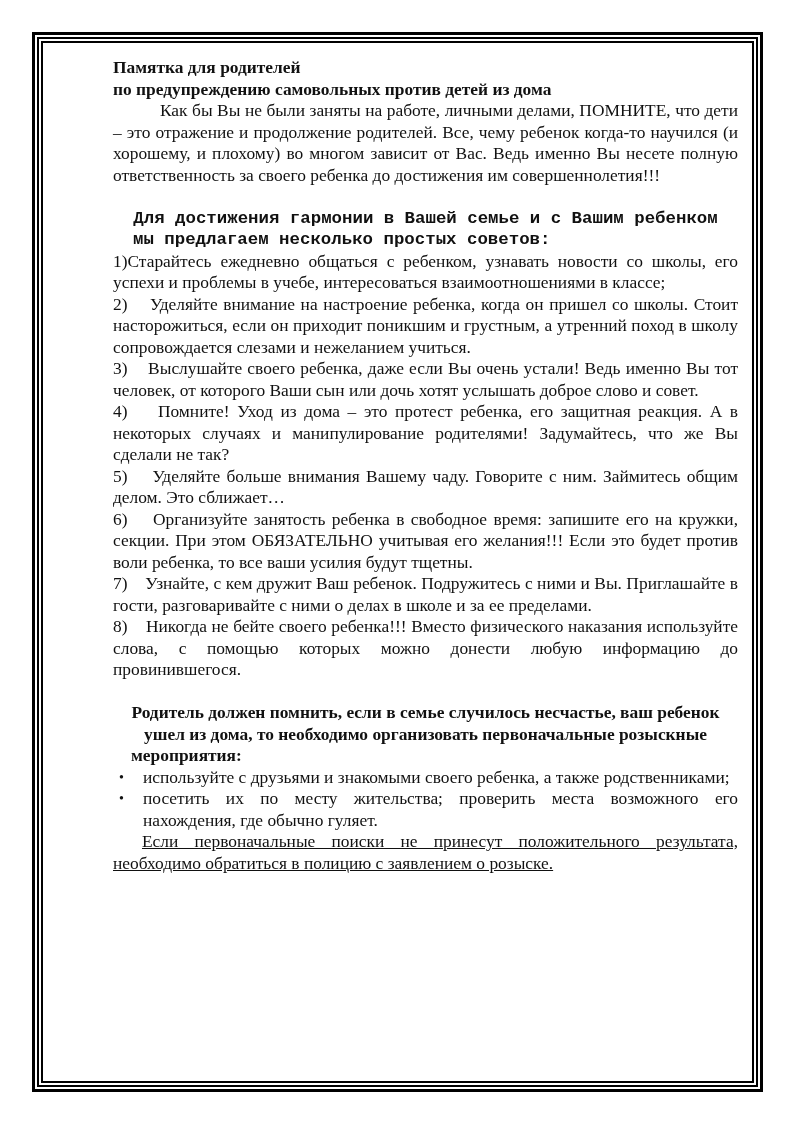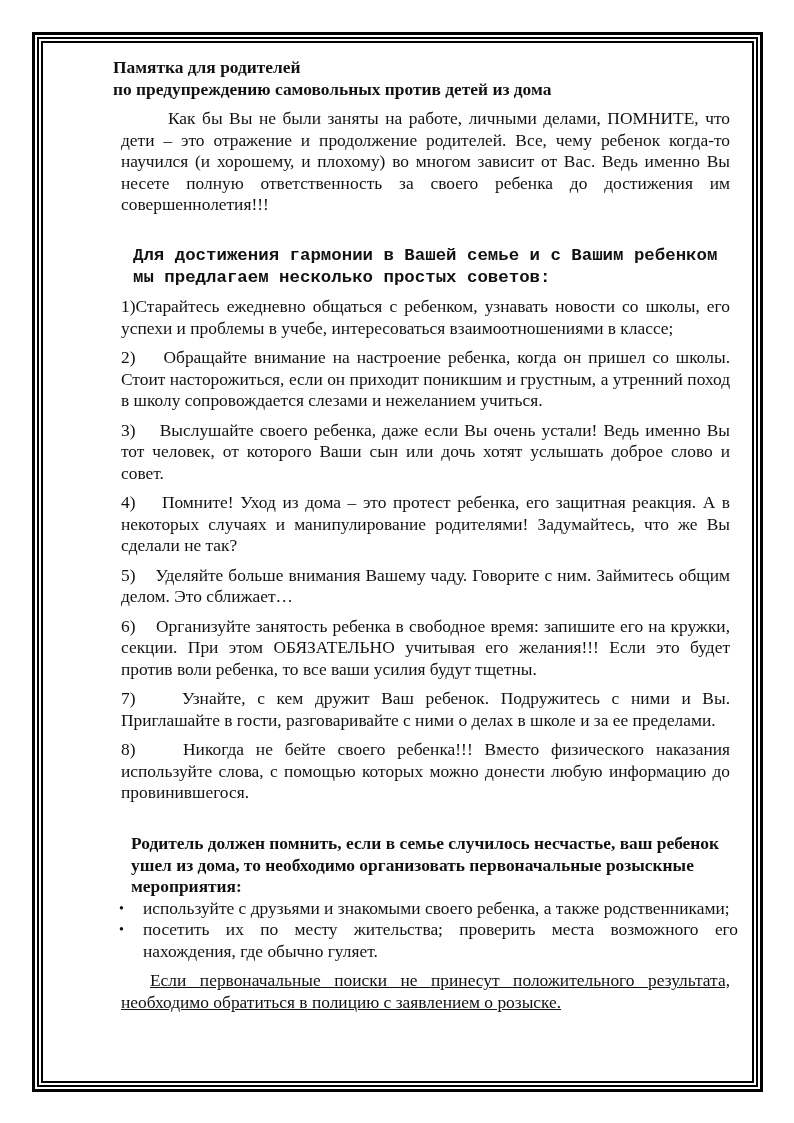--- a/index.html
+++ b/index.html
@@ -14,22 +14,22 @@
   }
   .frame-inner {
     position:absolute; left:41px; top:41px; width:713px; height:1042px;
     border:2px solid #000; box-sizing:border-box;
   }
   .content {
     position:absolute; left:113px; top:57px; width:625px;
     font-family:"Liberation Serif", "DejaVu Serif", serif;
     font-size:17.4px; line-height:21.5px; color:#111;
   }
-  .heading { font-weight:bold; text-align:left; margin:0; }
-  p { margin:8px; text-align:justify; text-align-last:left; }
+  .heading { font-weight:bold; text-align:center; margin:0; }
+  p { margin:0; text-align:justify; text-align-last:left; }
   .indent { text-indent:47px; }
   .indent-small { text-indent:29px;text-decoration:underline; }
   .gap { height:21.5px; }
   ul.bullets { list-style:none; margin:0; padding:0; }
   ul.bullets li { position:relative; padding-left:30px; text-align:justify; text-align-last:left; }
   ul.bullets li .bullet {
     position:absolute; left:6px; top:0; font-size:14px;
   }
 </style>
 </head>
@@ -43,21 +43,21 @@
   <p class="heading">Памятка для родителей</p>
   <p class="heading">по предупреждению самовольных против детей из дома</p>
   <p class="indent">Как бы Вы не были заняты на работе, личными делами, ПОМНИТЕ, что дети – это отражение и продолжение родителей. Все, чему  ребенок когда-то научился (и хорошему, и плохому) во многом зависит от Вас. Ведь именно Вы несете полную ответственность за своего ребенка до достижения им совершеннолетия!!!</p>
 
   <div class="gap"></div>
 
   <p class="heading" style="padding:0 20px;font-family:Liberation Mono, monospace;">Для достижения гармонии в Вашей семье и с Вашим ребенком мы предлагаем несколько простых советов:</p>
 
   <div>
     <p><span>1)</span><span>Старайтесь ежедневно общаться с ребенком, узнавать новости со школы, его успехи и проблемы в учебе, интересоваться взаимоотношениями в классе;</span></p>
-    <p><span>2)</span>&nbsp;&nbsp;&nbsp;&nbsp;<span>Обращайте внимание на настроение ребенка, когда он пришел со школы. Стоит насторожиться, если он приходит поникшим и грустным, а утренний поход в школу сопровождается слезами и нежеланием учиться.</span></p>
+    <p><span>2)</span>&nbsp;&nbsp;&nbsp;&nbsp;<span>Уделяйте внимание на настроение ребенка, когда он пришел со школы. Стоит насторожиться, если он приходит поникшим и грустным, а утренний поход в школу сопровождается слезами и нежеланием учиться.</span></p>
     <p><span>3)</span>&nbsp;&nbsp;&nbsp;&nbsp;<span>Выслушайте своего ребенка, даже если Вы очень устали! Ведь именно Вы тот человек, от которого Ваши сын или дочь хотят услышать доброе слово и совет.</span></p>
     <p><span>4)</span>&nbsp;&nbsp;&nbsp;&nbsp;<span>Помните! Уход из дома – это протест ребенка, его защитная реакция. А в некоторых случаях и манипулирование родителями! Задумайтесь, что же Вы сделали не так?</span></p>
     <p><span>5)</span>&nbsp;&nbsp;&nbsp;&nbsp;<span>Уделяйте больше внимания Вашему чаду. Говорите с ним. Займитесь общим делом. Это сближает…</span></p>
     <p><span>6)</span>&nbsp;&nbsp;&nbsp;&nbsp;<span>Организуйте занятость ребенка в свободное время: запишите его на кружки, секции. При этом ОБЯЗАТЕЛЬНО учитывая его желания!!! Если это будет против воли ребенка, то все ваши усилия будут тщетны.</span></p>
     <p><span>7)</span>&nbsp;&nbsp;&nbsp;&nbsp;<span>Узнайте, с кем дружит Ваш ребенок. Подружитесь с ними и Вы. Приглашайте в гости, разговаривайте с ними о делах в школе и за ее пределами.</span></p>
     <p><span>8)</span>&nbsp;&nbsp;&nbsp;&nbsp;<span>Никогда не бейте своего ребенка!!! Вместо физического наказания используйте слова, с помощью которых можно донести любую информацию до провинившегося.</span></p>
   </div>
 
   <div class="gap"></div>
 

